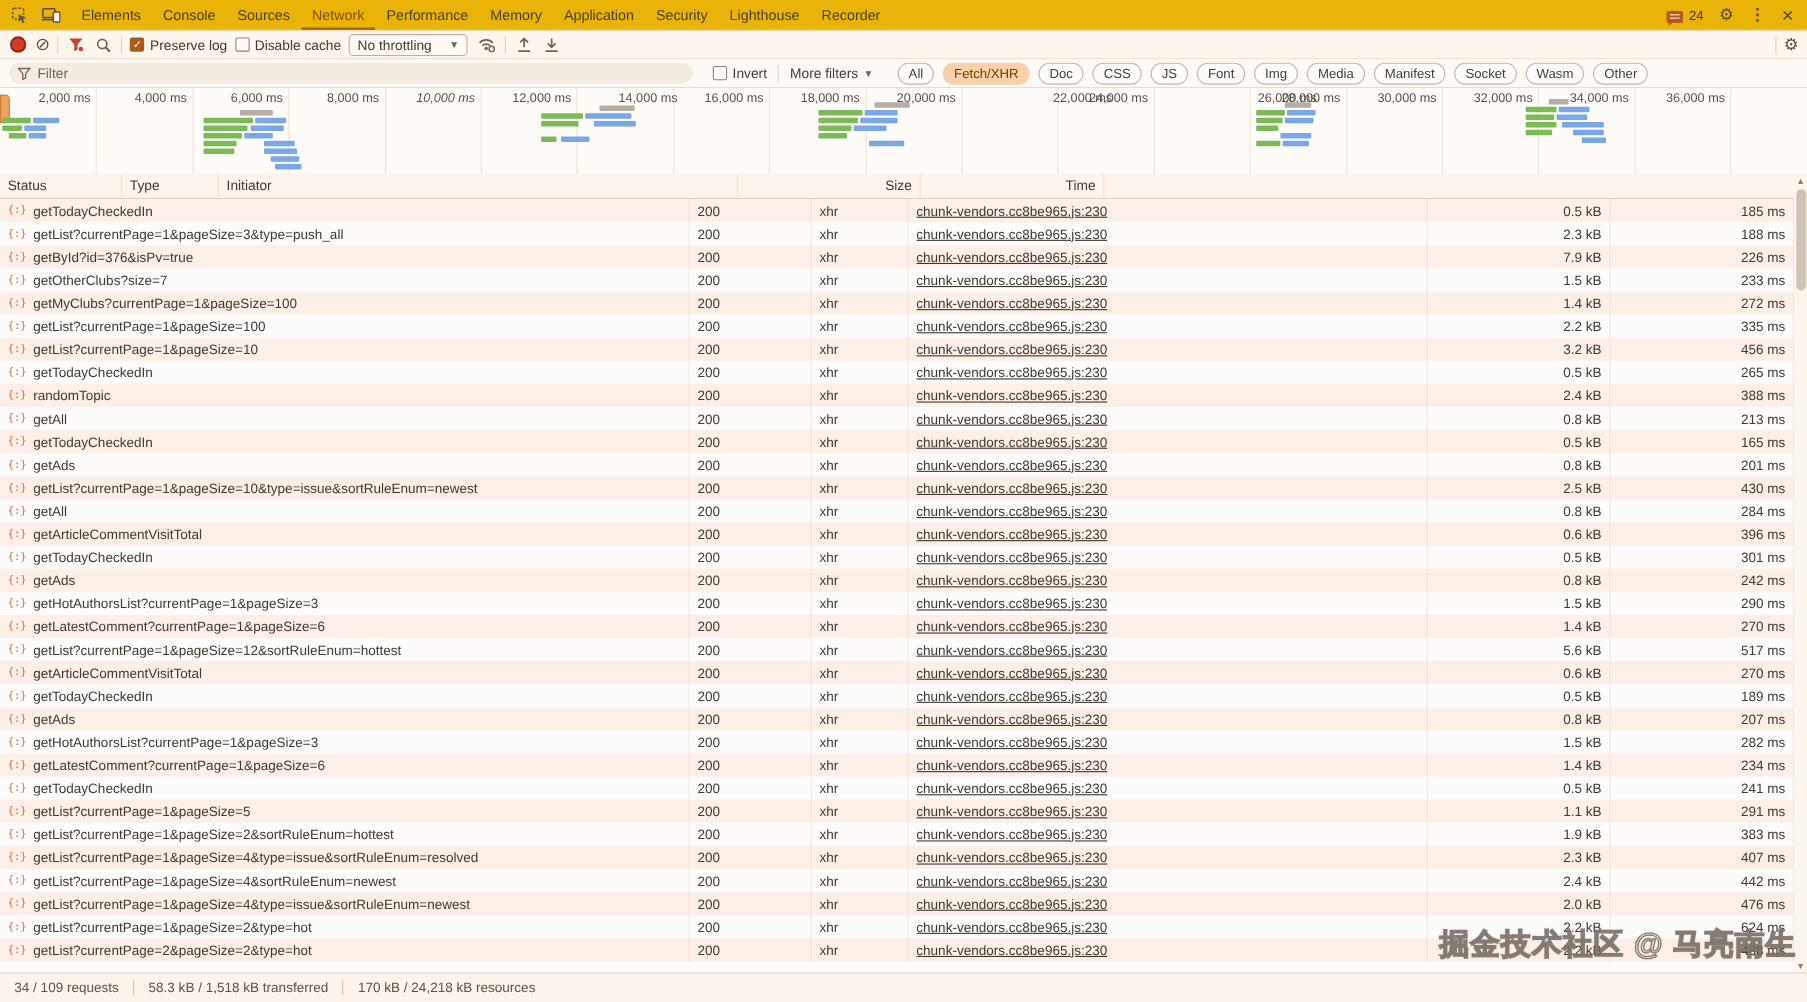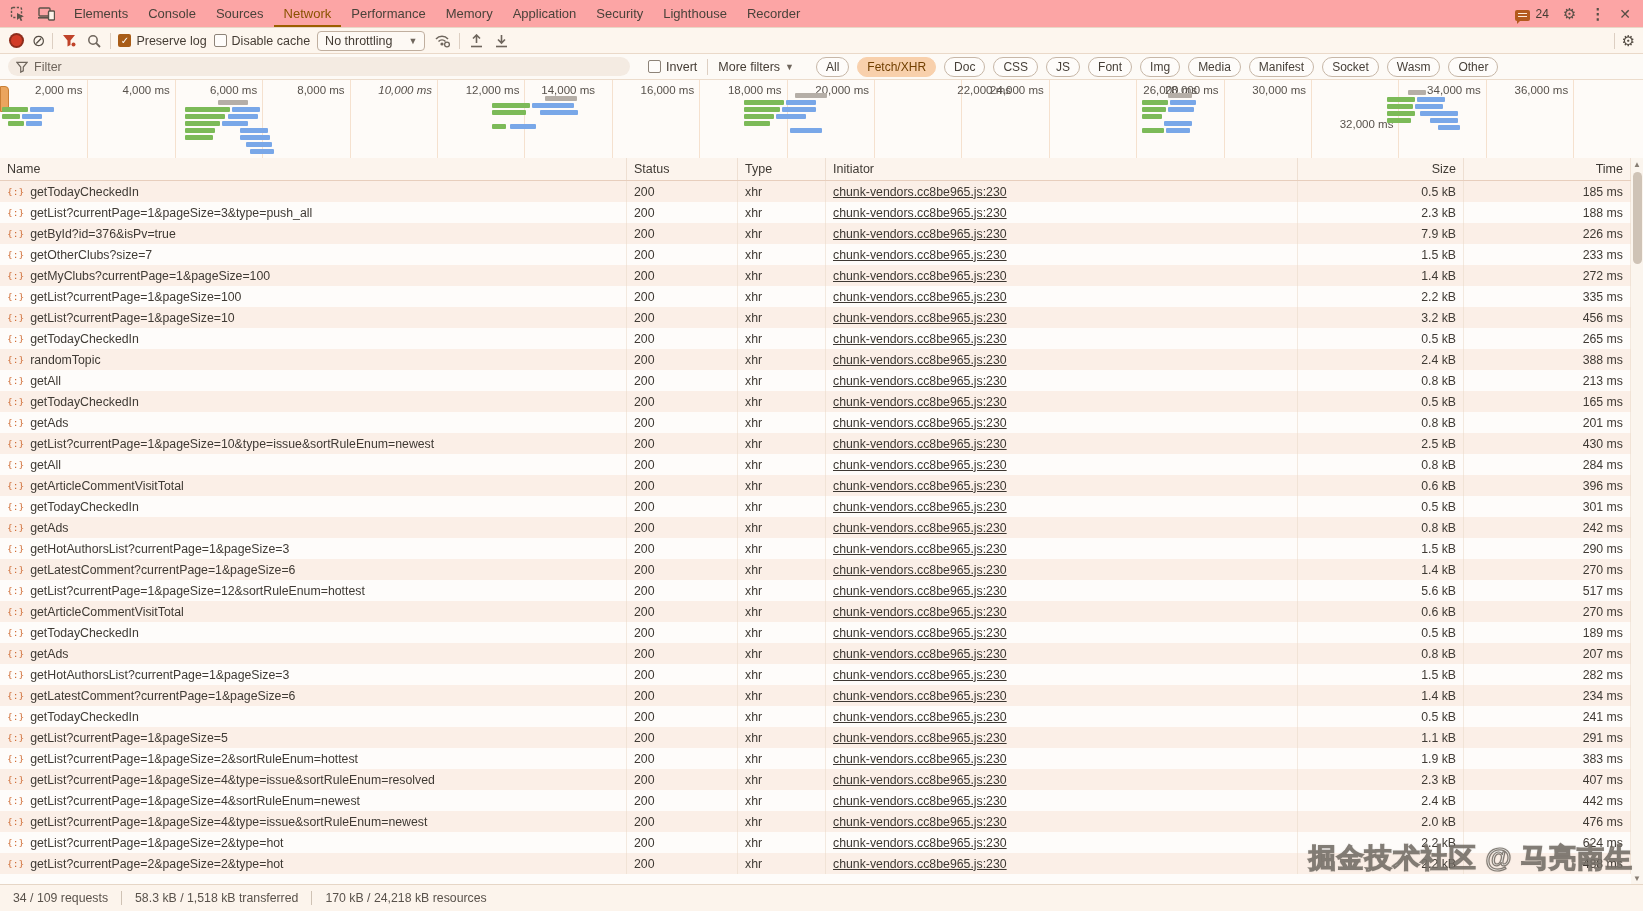--- a/index.html
+++ b/index.html
@@ -2,21 +2,21 @@
 <html><head>
 <meta charset="utf-8">
 <style>
   html,body{margin:0;padding:0;}
   body{
     width:1643px;height:911px;position:relative;overflow:hidden;
     font-family:"Liberation Sans",sans-serif;font-size:12px;color:#443c34;
     background:#fdfaf6;
   }
   
-  .tabbar{height:27px;display:flex;align-items:stretch;background:#fca5a5;border-bottom:1px solid #e9d8c7;}
+  .tabbar{height:27px;display:flex;align-items:stretch;background:#eab308;border-bottom:1px solid #e9d8c7;}
   .tb-icons{display:flex;align-items:center;gap:4px;padding:0 6px;}
   .icon-btn{width:24px;height:22px;display:flex;align-items:center;justify-content:center;cursor:pointer;border-radius:3px;}
   .tabs{display:flex;align-items:stretch;}
   .tab{display:flex;align-items:center;padding:0 10px;font-size:13px;color:#4a423a;cursor:pointer;white-space:nowrap;}
   .tab.selected{color:#8a5200;box-shadow:inset 0 -2px 0 #9c5f00;}
   .tab-right{margin-left:auto;display:flex;align-items:center;gap:14px;padding:0 12px;}
   .glyph{color:#564e45;cursor:pointer;line-height:1;}
   .issues{display:flex;align-items:flex-end;gap:5px;cursor:pointer;}
   .bubble{width:15px;height:11px;background:#b35a1d;border-radius:2px;position:relative;display:inline-block;}
   .bubble:after{content:"";position:absolute;left:2px;bottom:-3px;border:3px solid transparent;border-top-color:#b35a1d;border-left-color:#b35a1d;}
@@ -215,39 +215,39 @@
     <span class="tick-label" style="left: 174.8px;">4,000 ms</span>
     <span class="gridline" style="left: 262.2px;"></span>
     <span class="tick-label" style="left: 262.2px;">6,000 ms</span>
     <span class="gridline" style="left: 349.6px;"></span>
     <span class="tick-label" style="left: 349.6px;">8,000 ms</span>
     <span class="gridline" style="left: 437px;"></span>
     <span class="tick-label" style="left: 437px; font-style: italic;">10,000 ms</span>
     <span class="gridline" style="left: 524.4px;"></span>
     <span class="tick-label" style="left: 524.4px;">12,000 ms</span>
     <span class="gridline" style="left: 611.8px;"></span>
-    <span class="tick-label" style="left: 600px; text-align: center;">14,000 ms</span>
+    <span class="tick-label" style="left: 621px; text-align: center;">14,000 ms</span>
     <span class="gridline" style="left: 699.2px;"></span>
     <span class="tick-label" style="left: 699.2px;">16,000 ms</span>
     <span class="gridline" style="left: 786.6px;"></span>
     <span class="tick-label" style="left: 786.6px;">18,000 ms</span>
     <span class="gridline" style="left: 874px;"></span>
     <span class="tick-label" style="left: 874px;">20,000 ms</span>
     <span class="gridline" style="left: 961.4px;"></span>
     <span class="tick-label" style="left: 1016px;">22,000 ms</span>
     <span class="gridline" style="left: 1048.8px;"></span>
     <span class="tick-label" style="left: 1048.8px;">24,000 ms</span>
     <span class="gridline" style="left: 1136.2px;"></span>
     <span class="tick-label" style="left: 1202px;">26,000 ms</span>
     <span class="gridline" style="left: 1223.6px;"></span>
     <span class="tick-label" style="left: 1223.6px;">28,000 ms</span>
     <span class="gridline" style="left: 1311px;"></span>
     <span class="tick-label" style="left: 1311px;">30,000 ms</span>
     <span class="gridline" style="left: 1398.4px;"></span>
-    <span class="tick-label" style="left: 1398.4px; margin-top: 34px;">32,000 ms</span>
+    <span class="tick-label" style="left: 1398.4px;">32,000 ms</span>
     <span class="gridline" style="left: 1485.8px;"></span>
     <span class="tick-label" style="left: 1485.8px;">34,000 ms</span>
     <span class="gridline" style="left: 1573.2px;"></span>
     <span class="tick-label" style="left: 1573.2px;">36,000 ms</span>
     <span class="ov-bar g" style="left: 2px; top: 27px; width: 26px;"></span>
     <span class="ov-bar b" style="left: 30px; top: 27px; width: 24px;"></span>
     <span class="ov-bar g" style="left: 2px; top: 34px; width: 18px;"></span>
     <span class="ov-bar b" style="left: 22px; top: 34px; width: 20px;"></span>
     <span class="ov-bar g" style="left: 8px; top: 41px; width: 16px;"></span>
     <span class="ov-bar b" style="left: 26px; top: 41px; width: 16px;"></span>
@@ -296,21 +296,20 @@
     <span class="ov-bar b" style="left: 1415px; top: 24px; width: 28px;"></span>
     <span class="ov-bar g" style="left: 1387px; top: 31px; width: 28px;"></span>
     <span class="ov-bar b" style="left: 1420px; top: 31px; width: 38px;"></span>
     <span class="ov-bar g" style="left: 1387px; top: 38px; width: 24px;"></span>
     <span class="ov-bar b" style="left: 1430px; top: 38px; width: 28px;"></span>
     <span class="ov-bar b" style="left: 1438px; top: 45px; width: 22px;"></span>
   </div>
 
 <div class="table">
   <div class="thead" id="thead">
-      <div class="th c-name">Name</div>
       <div class="th c-status">Status</div>
       <div class="th c-type">Type</div>
       <div class="th c-initiator">Initiator</div>
       <div class="th c-size">Size</div>
       <div class="th c-time">Time</div>
     </div>
   <div class="rows" id="rows">
       <div class="row">
         <div class="td c-name">
           <span class="xhr-ico">{:}</span>

